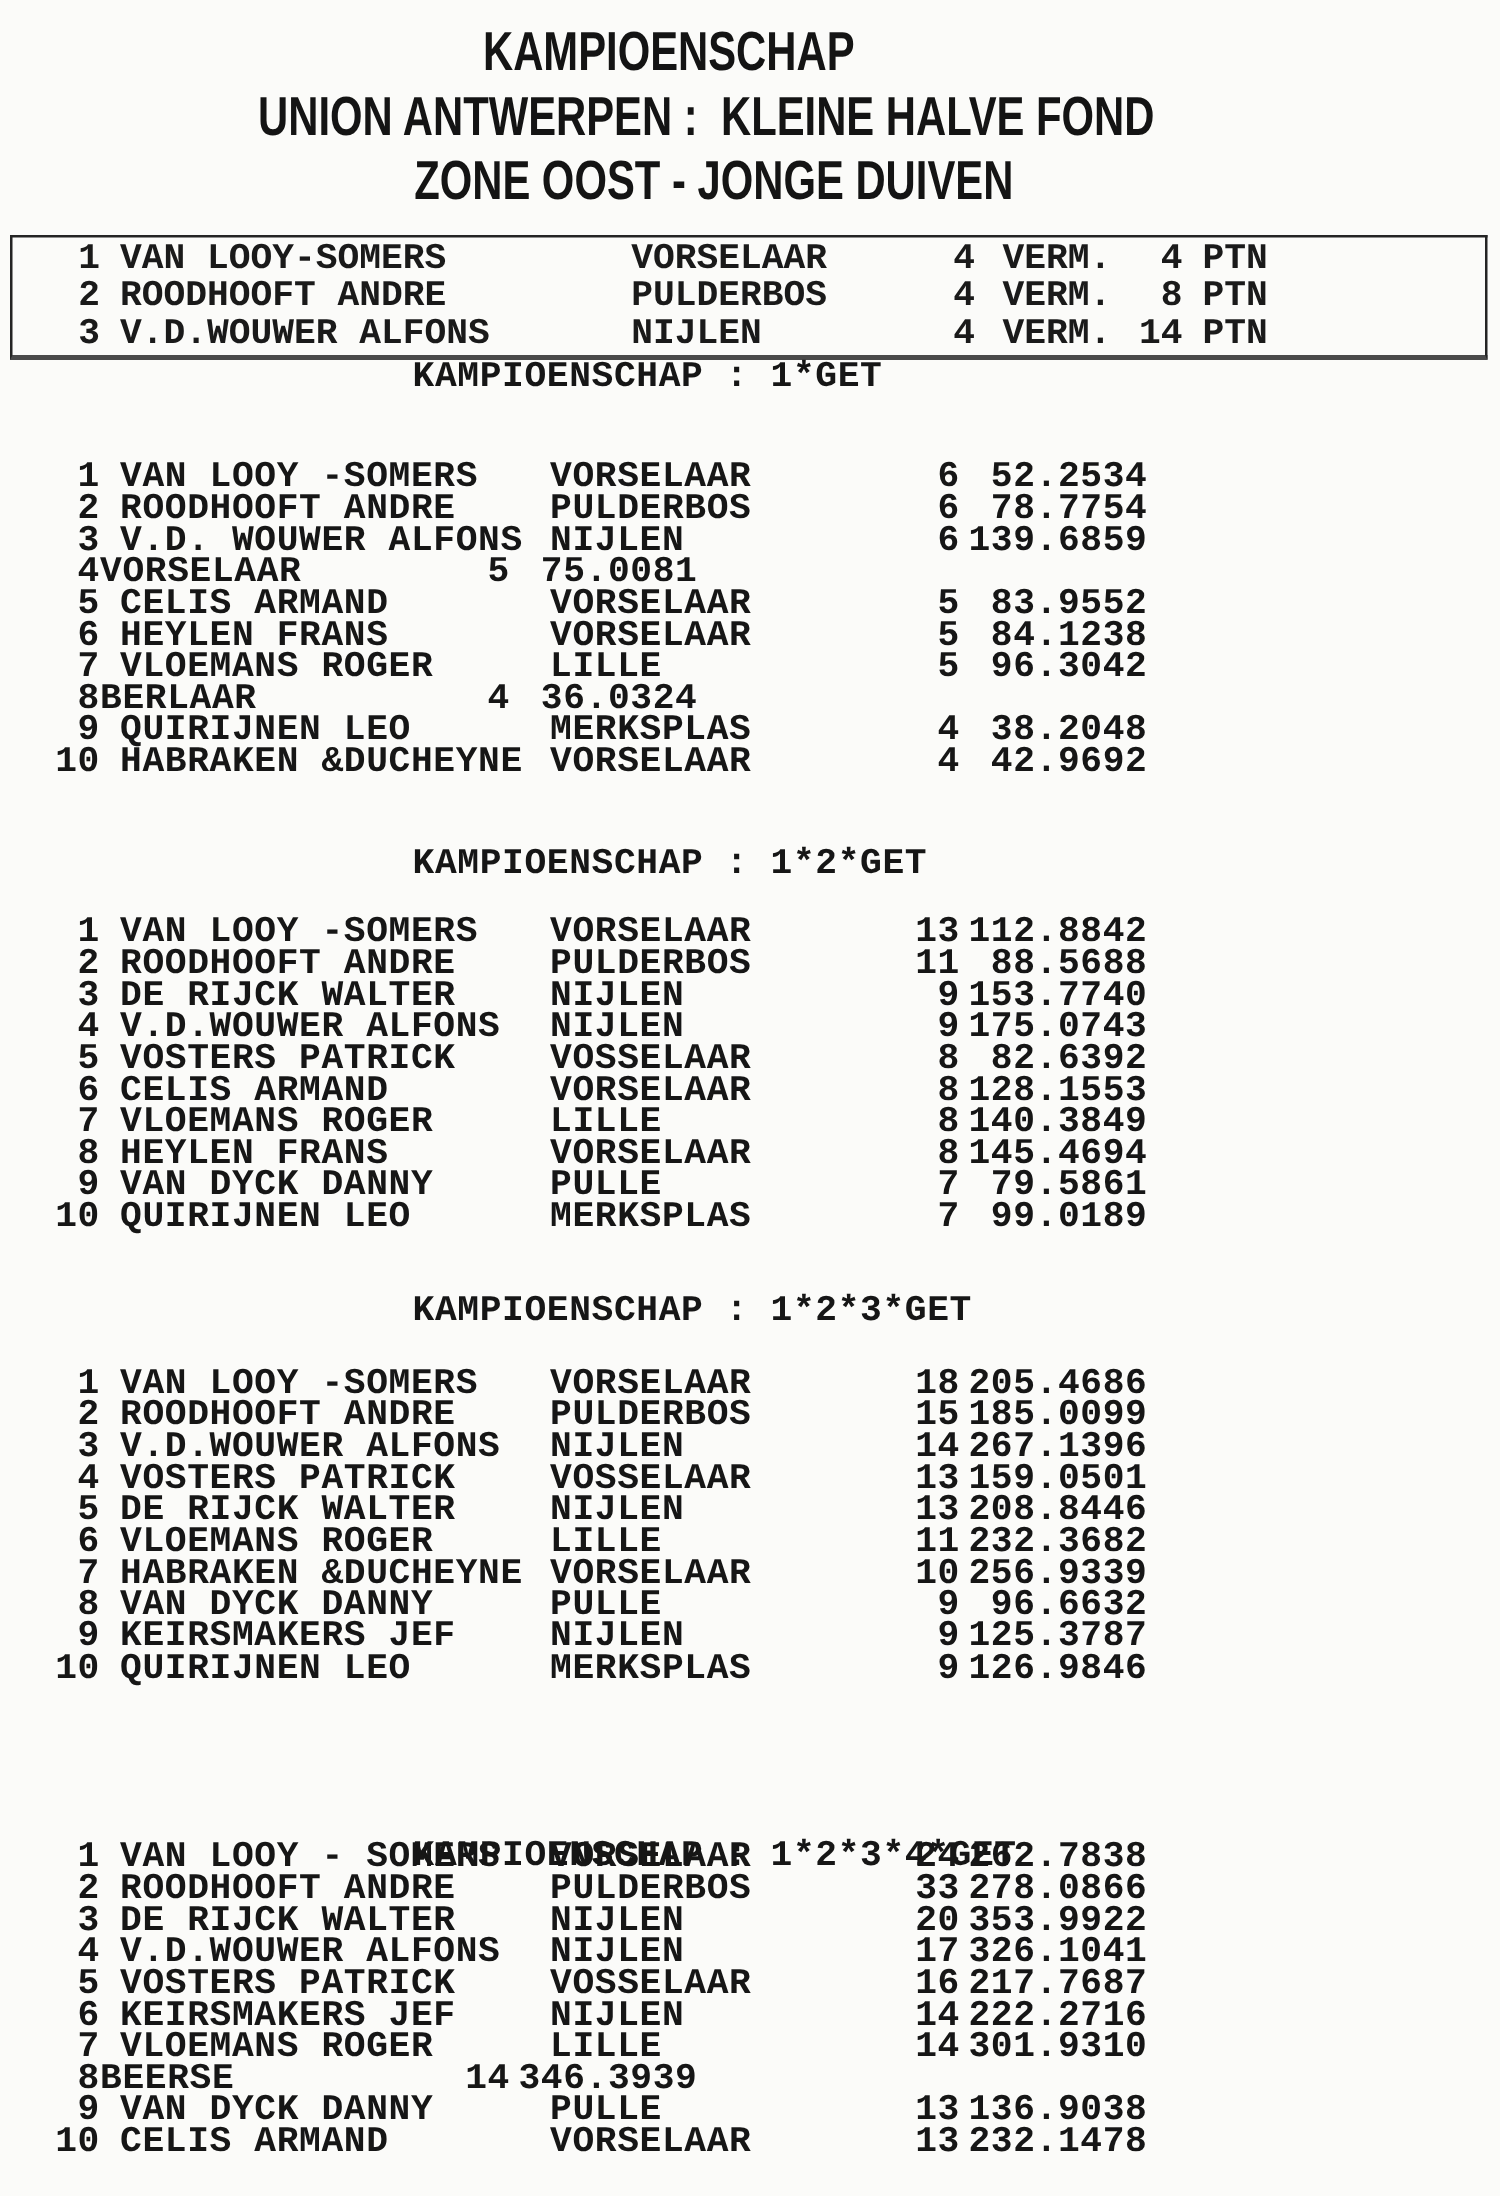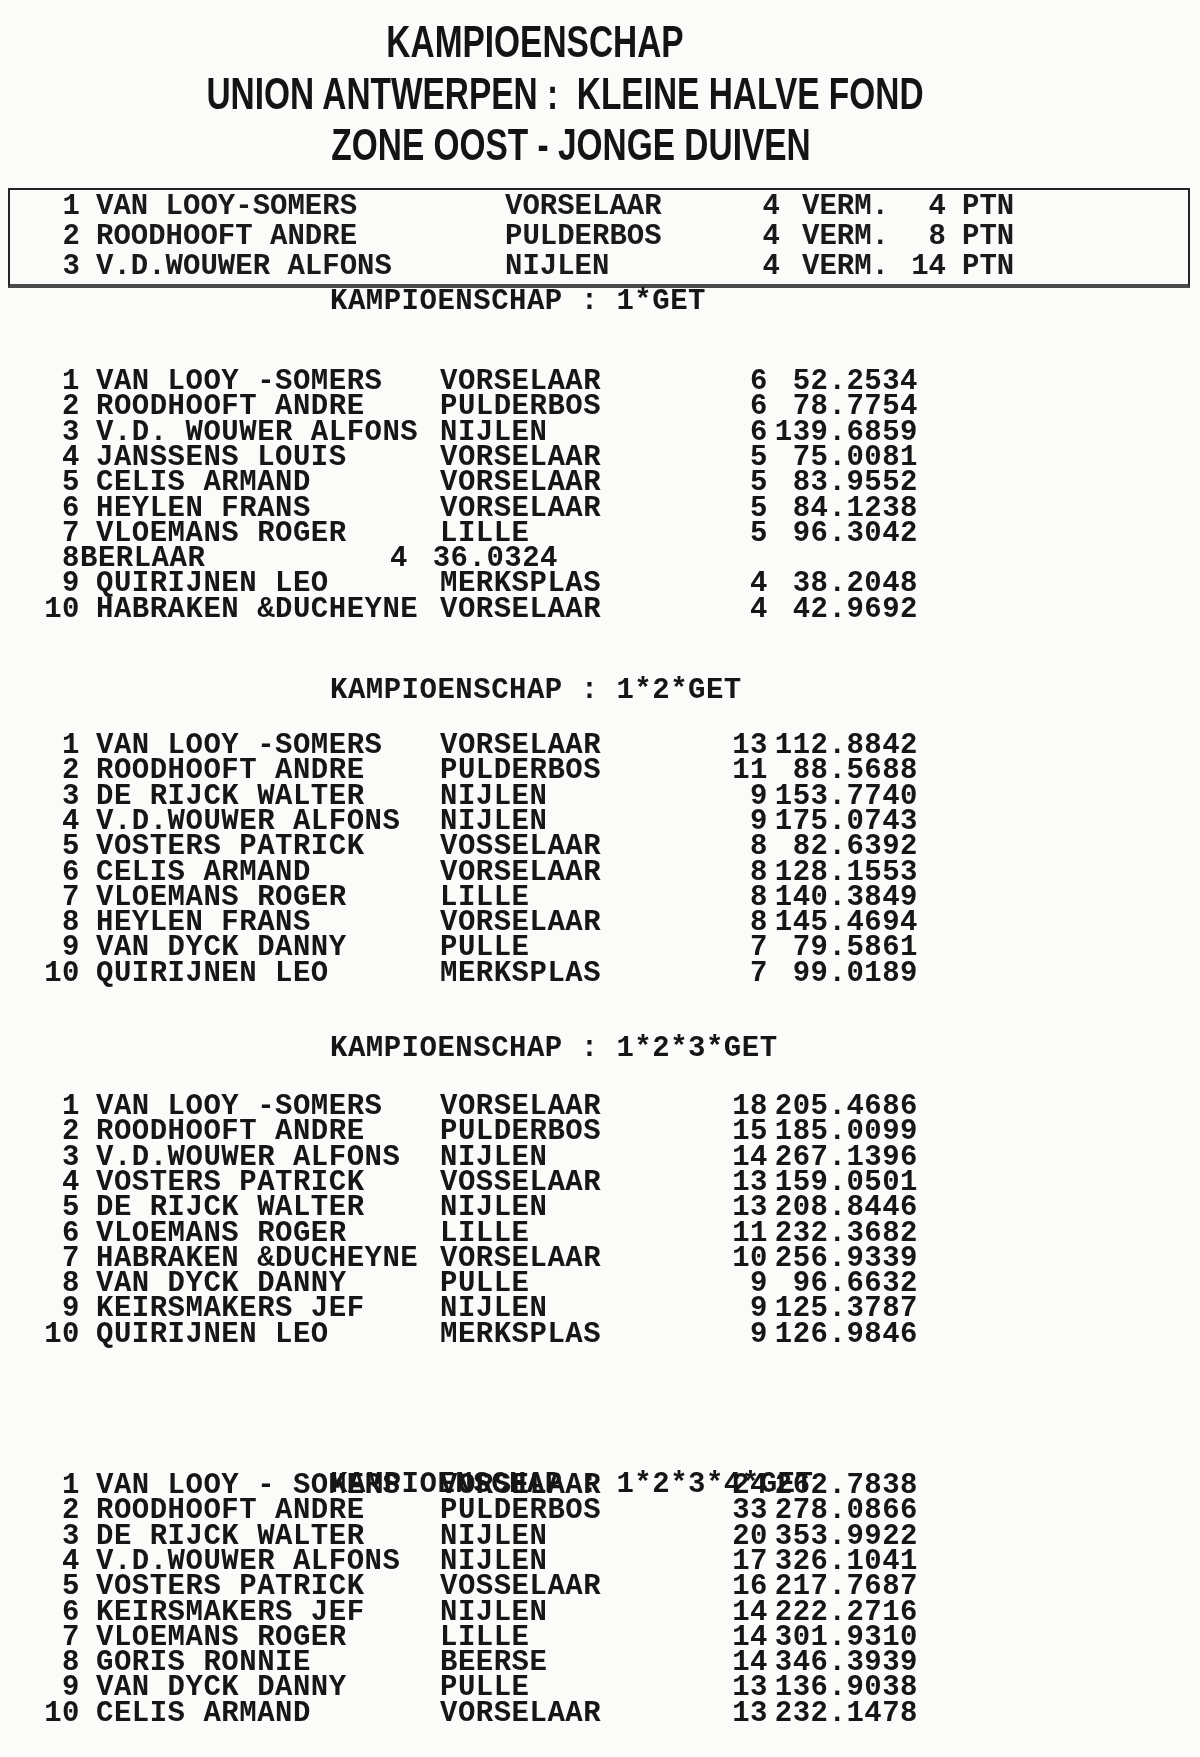--- a/index.html
+++ b/index.html
@@ -98,21 +98,21 @@
       <div class="vrow" style="top: 2px;"><span class="vc v-rank">1</span><span class="vc v-name">VAN LOOY-SOMERS</span><span class="vc v-city">VORSELAAR</span><span class="vc v-count">4</span><span class="vc v-verm">VERM.</span><span class="vc v-pts">4</span><span class="vc v-ptn">PTN</span></div>
       <div class="vrow" style="top: 32px;"><span class="vc v-rank">2</span><span class="vc v-name">ROODHOOFT ANDRE</span><span class="vc v-city">PULDERBOS</span><span class="vc v-count">4</span><span class="vc v-verm">VERM.</span><span class="vc v-pts">8</span><span class="vc v-ptn">PTN</span></div>
       <div class="vrow" style="top: 62px;"><span class="vc v-rank">3</span><span class="vc v-name">V.D.WOUWER ALFONS</span><span class="vc v-city">NIJLEN</span><span class="vc v-count">4</span><span class="vc v-verm">VERM.</span><span class="vc v-pts">14</span><span class="vc v-ptn">PTN</span></div>
     </div>
 
   <div id="sections">
       <div class="sheading" style="top: 289px;">KAMPIOENSCHAP : 1*GET</div>
       <div class="trow" style="top: 369px;"><span class="tc t-rank">1</span><span class="tc t-name">VAN LOOY -SOMERS</span><span class="tc t-city">VORSELAAR</span><span class="tc t-count">6</span><span class="tc t-points">52.2534</span></div>
       <div class="trow" style="top: 394.3px;"><span class="tc t-rank">2</span><span class="tc t-name">ROODHOOFT ANDRE</span><span class="tc t-city">PULDERBOS</span><span class="tc t-count">6</span><span class="tc t-points">78.7754</span></div>
       <div class="trow" style="top: 419.6px;"><span class="tc t-rank">3</span><span class="tc t-name">V.D. WOUWER ALFONS</span><span class="tc t-city">NIJLEN</span><span class="tc t-count">6</span><span class="tc t-points">139.6859</span></div>
-      <div class="trow" style="top: 444.9px;"><span class="tc t-rank">4</span><span class="tc t-name">JANSSENS LOUIS</span><span class="tc t-city">VORSELAAR</span><span class="tc t-count">5</span><span class="tc t-points">75.0081</span></div>
+      <div class="trow" style="top: 444.9px;"><span class="tc t-rank">4</span><span class="tc t-city">VORSELAAR</span><span class="tc t-count">5</span><span class="tc t-points">75.0081</span></div>
       <div class="trow" style="top: 470.2px;"><span class="tc t-rank">5</span><span class="tc t-name">CELIS ARMAND</span><span class="tc t-city">VORSELAAR</span><span class="tc t-count">5</span><span class="tc t-points">83.9552</span></div>
       <div class="trow" style="top: 495.5px;"><span class="tc t-rank">6</span><span class="tc t-name">HEYLEN FRANS</span><span class="tc t-city">VORSELAAR</span><span class="tc t-count">5</span><span class="tc t-points">84.1238</span></div>
       <div class="trow" style="top: 520.8px;"><span class="tc t-rank">7</span><span class="tc t-name">VLOEMANS ROGER</span><span class="tc t-city">LILLE</span><span class="tc t-count">5</span><span class="tc t-points">96.3042</span></div>
       <div class="trow" style="top: 546.1px;"><span class="tc t-rank">8</span><span class="tc t-city">BERLAAR</span><span class="tc t-count">4</span><span class="tc t-points">36.0324</span></div>
       <div class="trow" style="top: 571.4px;"><span class="tc t-rank">9</span><span class="tc t-name">QUIRIJNEN LEO</span><span class="tc t-city">MERKSPLAS</span><span class="tc t-count">4</span><span class="tc t-points">38.2048</span></div>
       <div class="trow" style="top: 596.7px;"><span class="tc t-rank">10</span><span class="tc t-name">HABRAKEN &amp;DUCHEYNE</span><span class="tc t-city">VORSELAAR</span><span class="tc t-count">4</span><span class="tc t-points">42.9692</span></div>
       <div class="sheading" style="top: 678px;">KAMPIOENSCHAP : 1*2*GET</div>
       <div class="trow" style="top: 733px;"><span class="tc t-rank">1</span><span class="tc t-name">VAN LOOY -SOMERS</span><span class="tc t-city">VORSELAAR</span><span class="tc t-count">13</span><span class="tc t-points">112.8842</span></div>
       <div class="trow" style="top: 758.3px;"><span class="tc t-rank">2</span><span class="tc t-name">ROODHOOFT ANDRE</span><span class="tc t-city">PULDERBOS</span><span class="tc t-count">11</span><span class="tc t-points">88.5688</span></div>
       <div class="trow" style="top: 783.6px;"><span class="tc t-rank">3</span><span class="tc t-name">DE RIJCK WALTER</span><span class="tc t-city">NIJLEN</span><span class="tc t-count">9</span><span class="tc t-points">153.7740</span></div>
@@ -135,18 +135,18 @@
       <div class="trow" style="top: 1296.4px;"><span class="tc t-rank">9</span><span class="tc t-name">KEIRSMAKERS JEF</span><span class="tc t-city">NIJLEN</span><span class="tc t-count">9</span><span class="tc t-points">125.3787</span></div>
       <div class="trow" style="top: 1321.7px;"><span class="tc t-rank">10</span><span class="tc t-name">QUIRIJNEN LEO</span><span class="tc t-city">MERKSPLAS</span><span class="tc t-count">9</span><span class="tc t-points">126.9846</span></div>
       <div class="sheading" style="top: 1472px;">KAMPIOENSCHAP : 1*2*3*4*GET</div>
       <div class="trow" style="top: 1473px;"><span class="tc t-rank">1</span><span class="tc t-name">VAN LOOY - SOMERS</span><span class="tc t-city">VORSELAAR</span><span class="tc t-count">24</span><span class="tc t-points">262.7838</span></div>
       <div class="trow" style="top: 1498.3px;"><span class="tc t-rank">2</span><span class="tc t-name">ROODHOOFT ANDRE</span><span class="tc t-city">PULDERBOS</span><span class="tc t-count">33</span><span class="tc t-points">278.0866</span></div>
       <div class="trow" style="top: 1523.6px;"><span class="tc t-rank">3</span><span class="tc t-name">DE RIJCK WALTER</span><span class="tc t-city">NIJLEN</span><span class="tc t-count">20</span><span class="tc t-points">353.9922</span></div>
       <div class="trow" style="top: 1548.9px;"><span class="tc t-rank">4</span><span class="tc t-name">V.D.WOUWER ALFONS</span><span class="tc t-city">NIJLEN</span><span class="tc t-count">17</span><span class="tc t-points">326.1041</span></div>
       <div class="trow" style="top: 1574.2px;"><span class="tc t-rank">5</span><span class="tc t-name">VOSTERS PATRICK</span><span class="tc t-city">VOSSELAAR</span><span class="tc t-count">16</span><span class="tc t-points">217.7687</span></div>
       <div class="trow" style="top: 1599.5px;"><span class="tc t-rank">6</span><span class="tc t-name">KEIRSMAKERS JEF</span><span class="tc t-city">NIJLEN</span><span class="tc t-count">14</span><span class="tc t-points">222.2716</span></div>
       <div class="trow" style="top: 1624.8px;"><span class="tc t-rank">7</span><span class="tc t-name">VLOEMANS ROGER</span><span class="tc t-city">LILLE</span><span class="tc t-count">14</span><span class="tc t-points">301.9310</span></div>
-      <div class="trow" style="top: 1650.1px;"><span class="tc t-rank">8</span><span class="tc t-name">GORIS RONNIE</span><span class="tc t-city">BEERSE</span><span class="tc t-count">14</span><span class="tc t-points">346.3939</span></div>
+      <div class="trow" style="top: 1650.1px;"><span class="tc t-rank">8</span><span class="tc t-city">BEERSE</span><span class="tc t-count">14</span><span class="tc t-points">346.3939</span></div>
       <div class="trow" style="top: 1675.4px;"><span class="tc t-rank">9</span><span class="tc t-name">VAN DYCK DANNY</span><span class="tc t-city">PULLE</span><span class="tc t-count">13</span><span class="tc t-points">136.9038</span></div>
       <div class="trow" style="top: 1700.7px;"><span class="tc t-rank">10</span><span class="tc t-name">CELIS ARMAND</span><span class="tc t-city">VORSELAAR</span><span class="tc t-count">13</span><span class="tc t-points">232.1478</span></div>
     </div>
 
 </div>
 
 </body></html>

